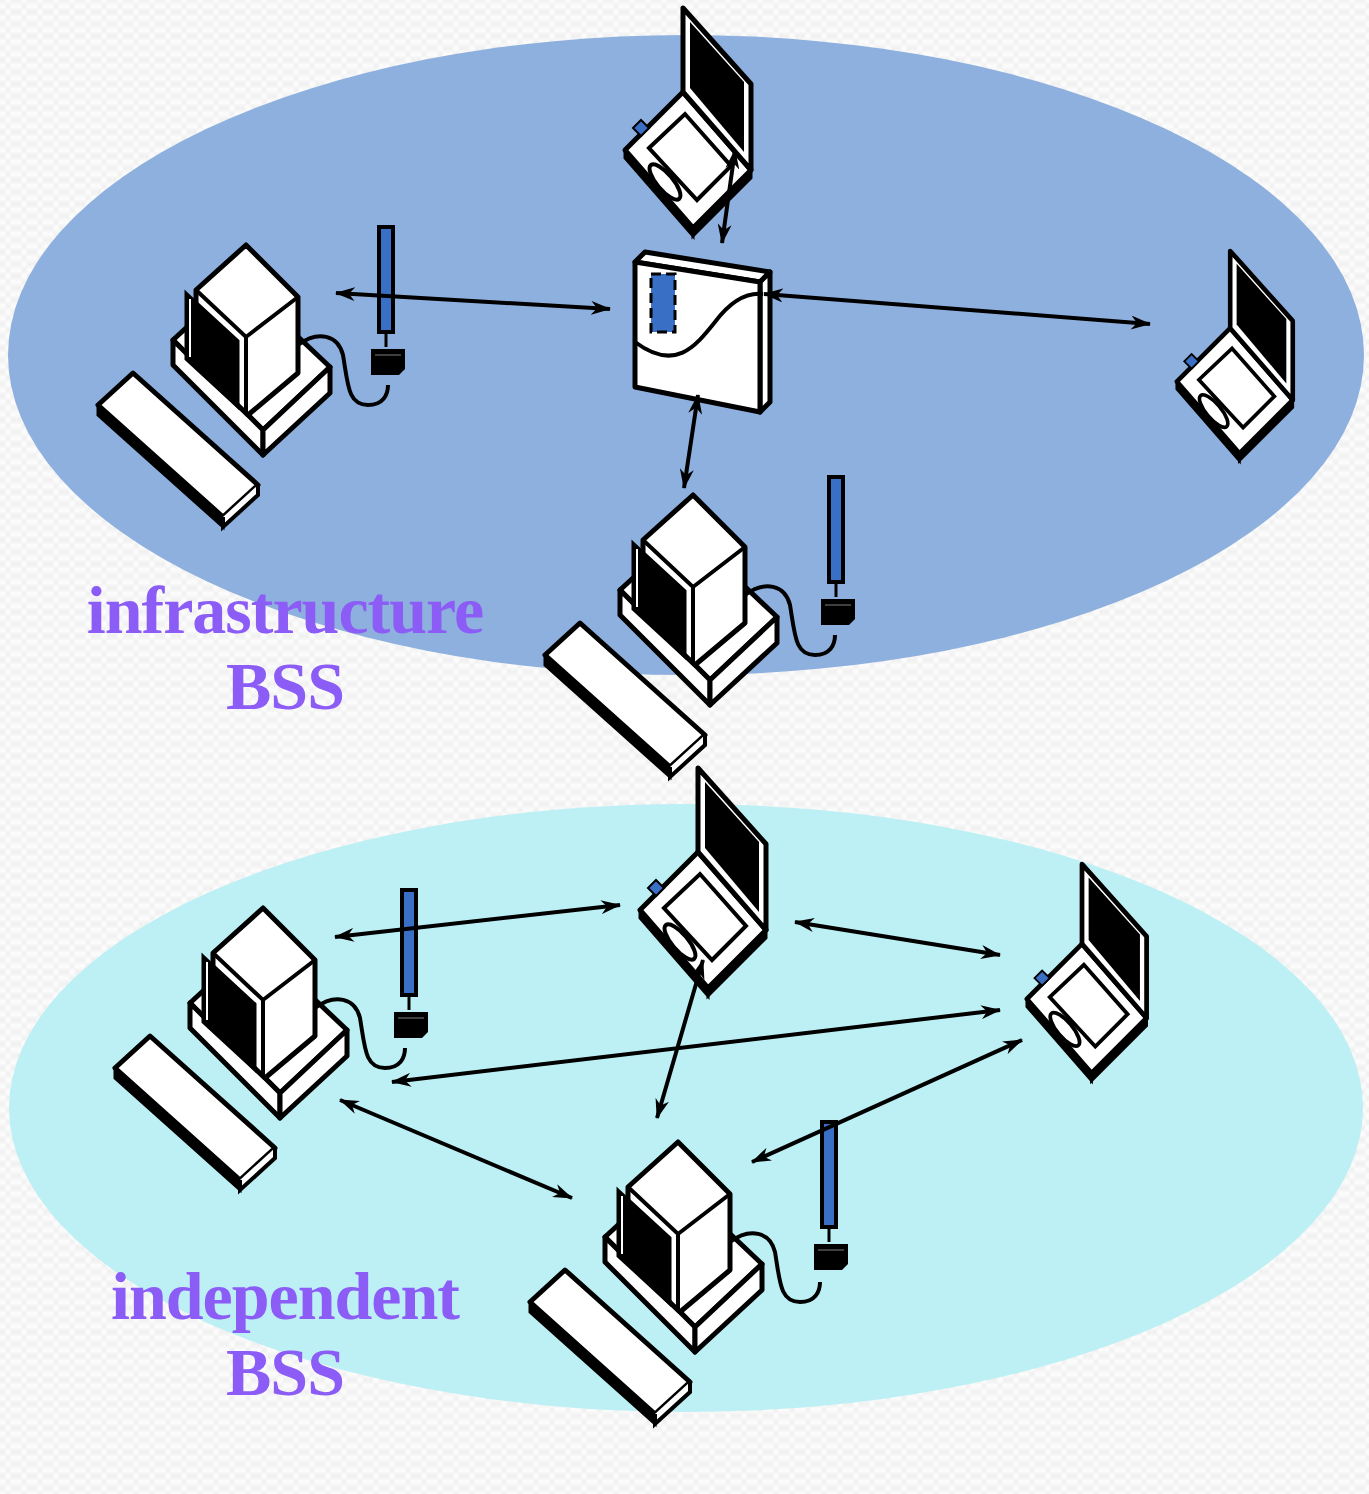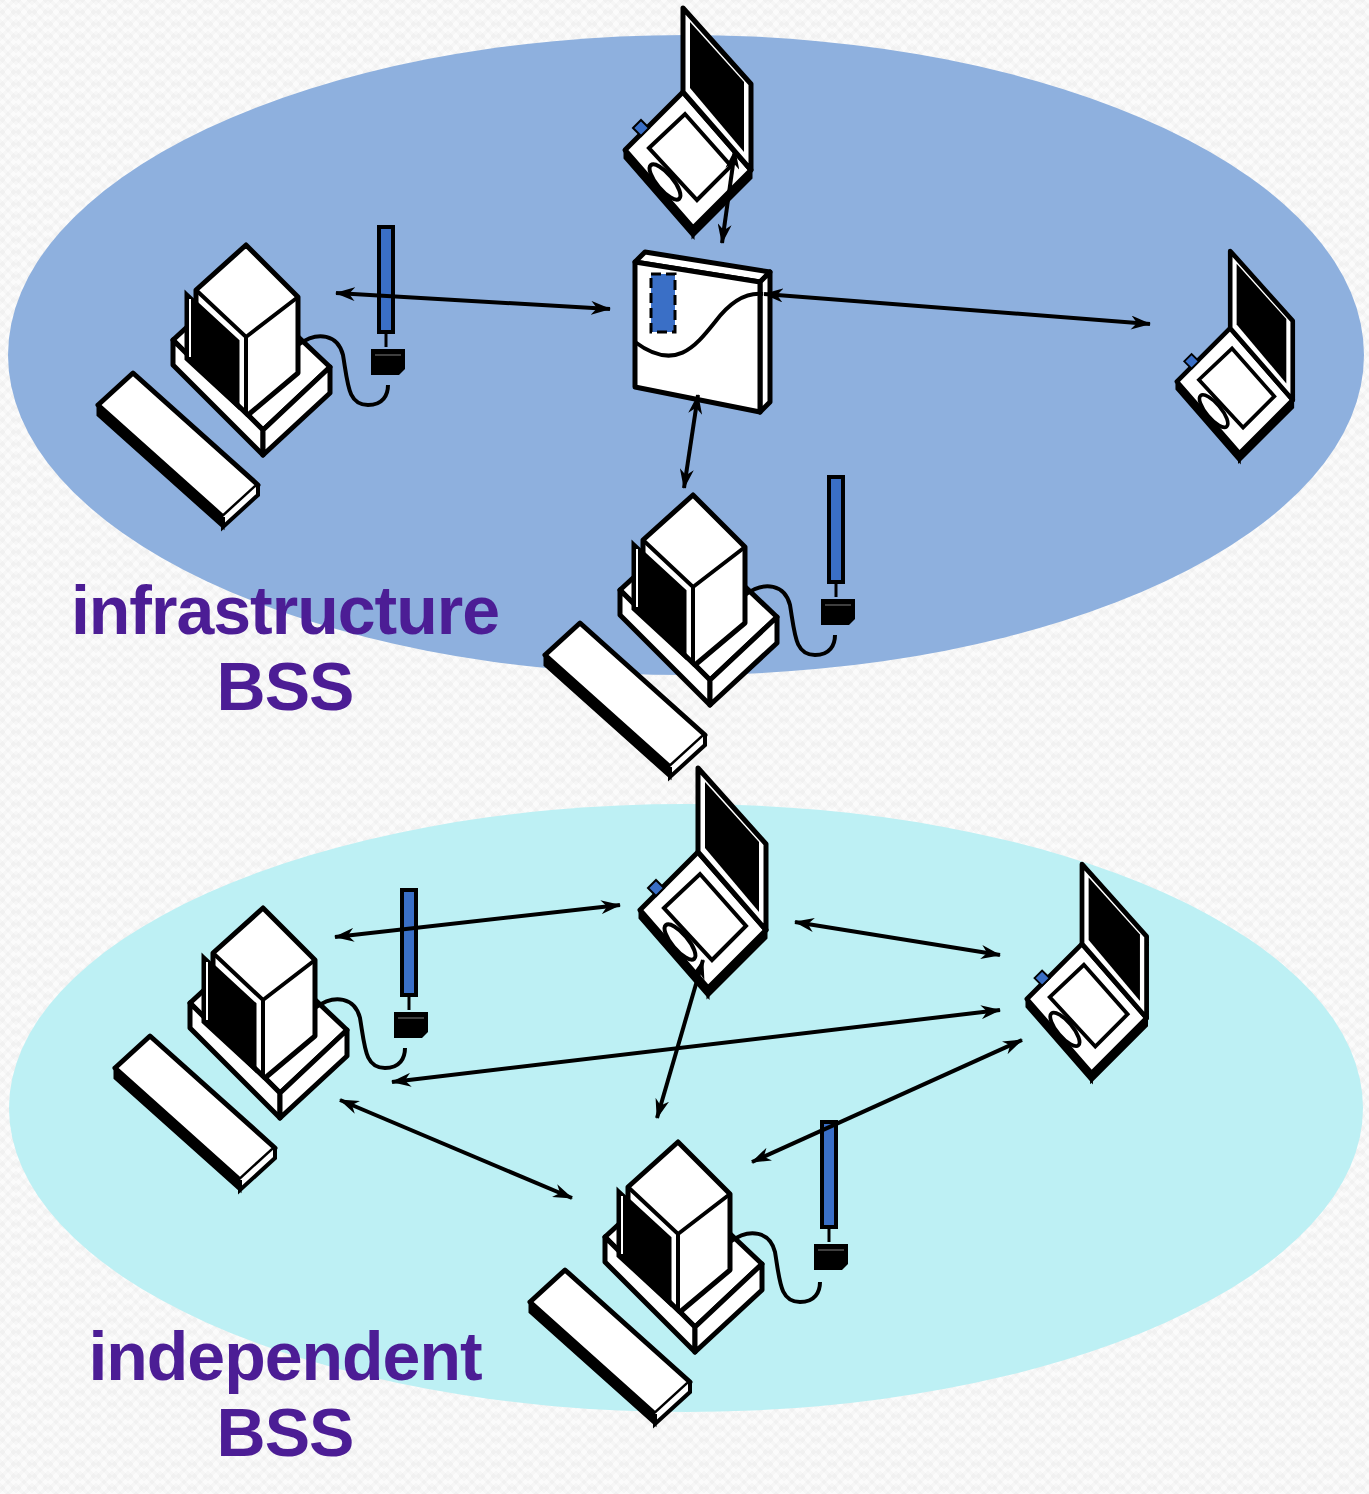--- a/index.html
+++ b/index.html
@@ -6,29 +6,29 @@
   body {
     width: 1369px; height: 1494px; position: relative; overflow: hidden;
     background-color: #fbfbfb;
     background-image: repeating-linear-gradient(135deg, rgba(0,0,0,0.018) 0 4px, transparent 4px 8px),
                       repeating-linear-gradient(45deg, rgba(0,0,0,0.018) 0 4px, transparent 4px 8px);
     background-size: 16px 12px;
   }
   #diagram { position: absolute; left: 0; top: 0; }
   .label {
     position: absolute;
-    font-family: Liberation Sans, sans-serif;
+    font-family: Liberation Serif, serif;
     font-weight: bold;
-    color: #4c1d95;
+    color: #8b5cf6;
     text-align: center;
     line-height: 1.12;
     letter-spacing: -1px;
   }
   #label-infra { left: 30px; top: 572px; width: 510px; font-size: 68px; }
-  #label-indep { left: 40px; top: 1318px; width: 490px; font-size: 68px; }
+  #label-indep { left: 40px; top: 1258px; width: 490px; font-size: 68px; }
   .label span { display: block; }
 </style>
 </head>
 <body>
 
 <svg id="diagram" width="1369" height="1494" viewBox="0 0 1369 1494" xmlns="http://www.w3.org/2000/svg">
   <defs>
     <marker id="ah" viewBox="0 0 20 14" refX="19" refY="7" markerWidth="20" markerHeight="14" markerUnits="userSpaceOnUse" orient="auto-start-reverse">
       <path d="M0,0 L20,7 L0,14 L6,7 Z" fill="#000"></path>
     </marker>

